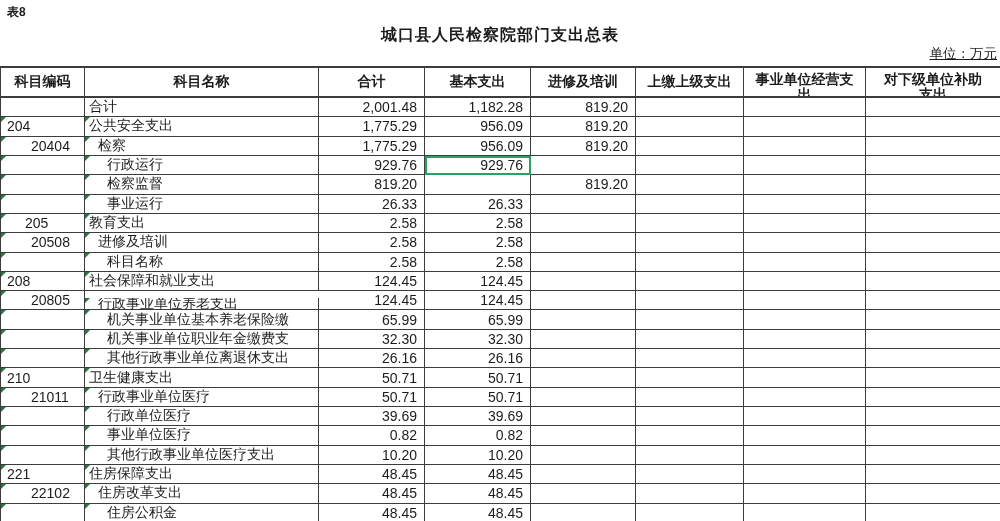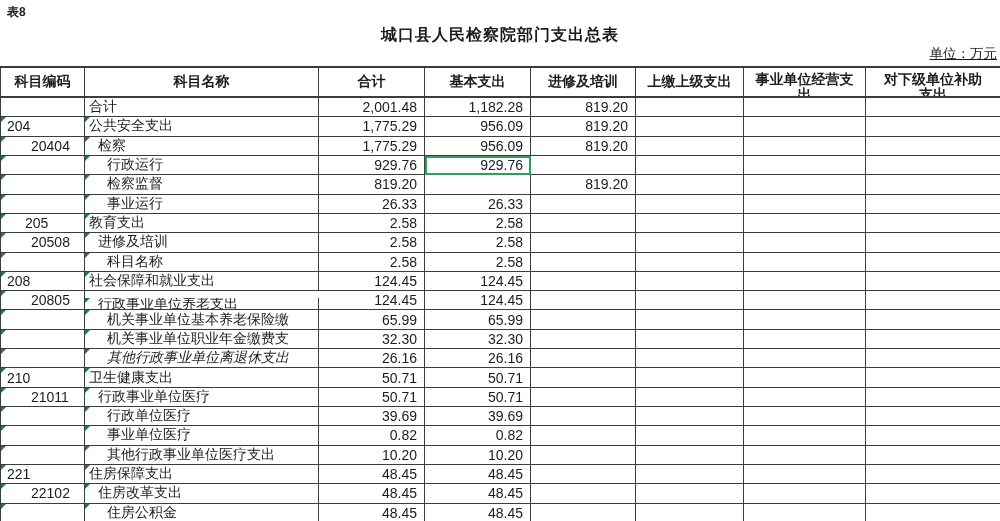--- a/index.html
+++ b/index.html
@@ -406,21 +406,21 @@
       <div class="cell num">
         <span></span>
       </div>
       <div class="cell num">
         <span></span>
       </div>
       <div class="cell txt" style="padding-left: 6px;">
         <span class="tri" style="border-top-color: rgb(31, 122, 69);"></span>
         <span></span>
       </div>
-      <div class="cell txt" style="padding-left: 22px; font-style: italic;">
+      <div class="cell txt" style="padding-left: 22px;">
         <span class="tri" style="border-top-color: rgb(31, 122, 69);"></span>
         <span>其他行政事业单位离退休支出</span>
       </div>
       <div class="cell num">
         <span>26.16</span>
       </div>
       <div class="cell num">
         <span>26.16</span>
       </div>
       <div class="cell num">

